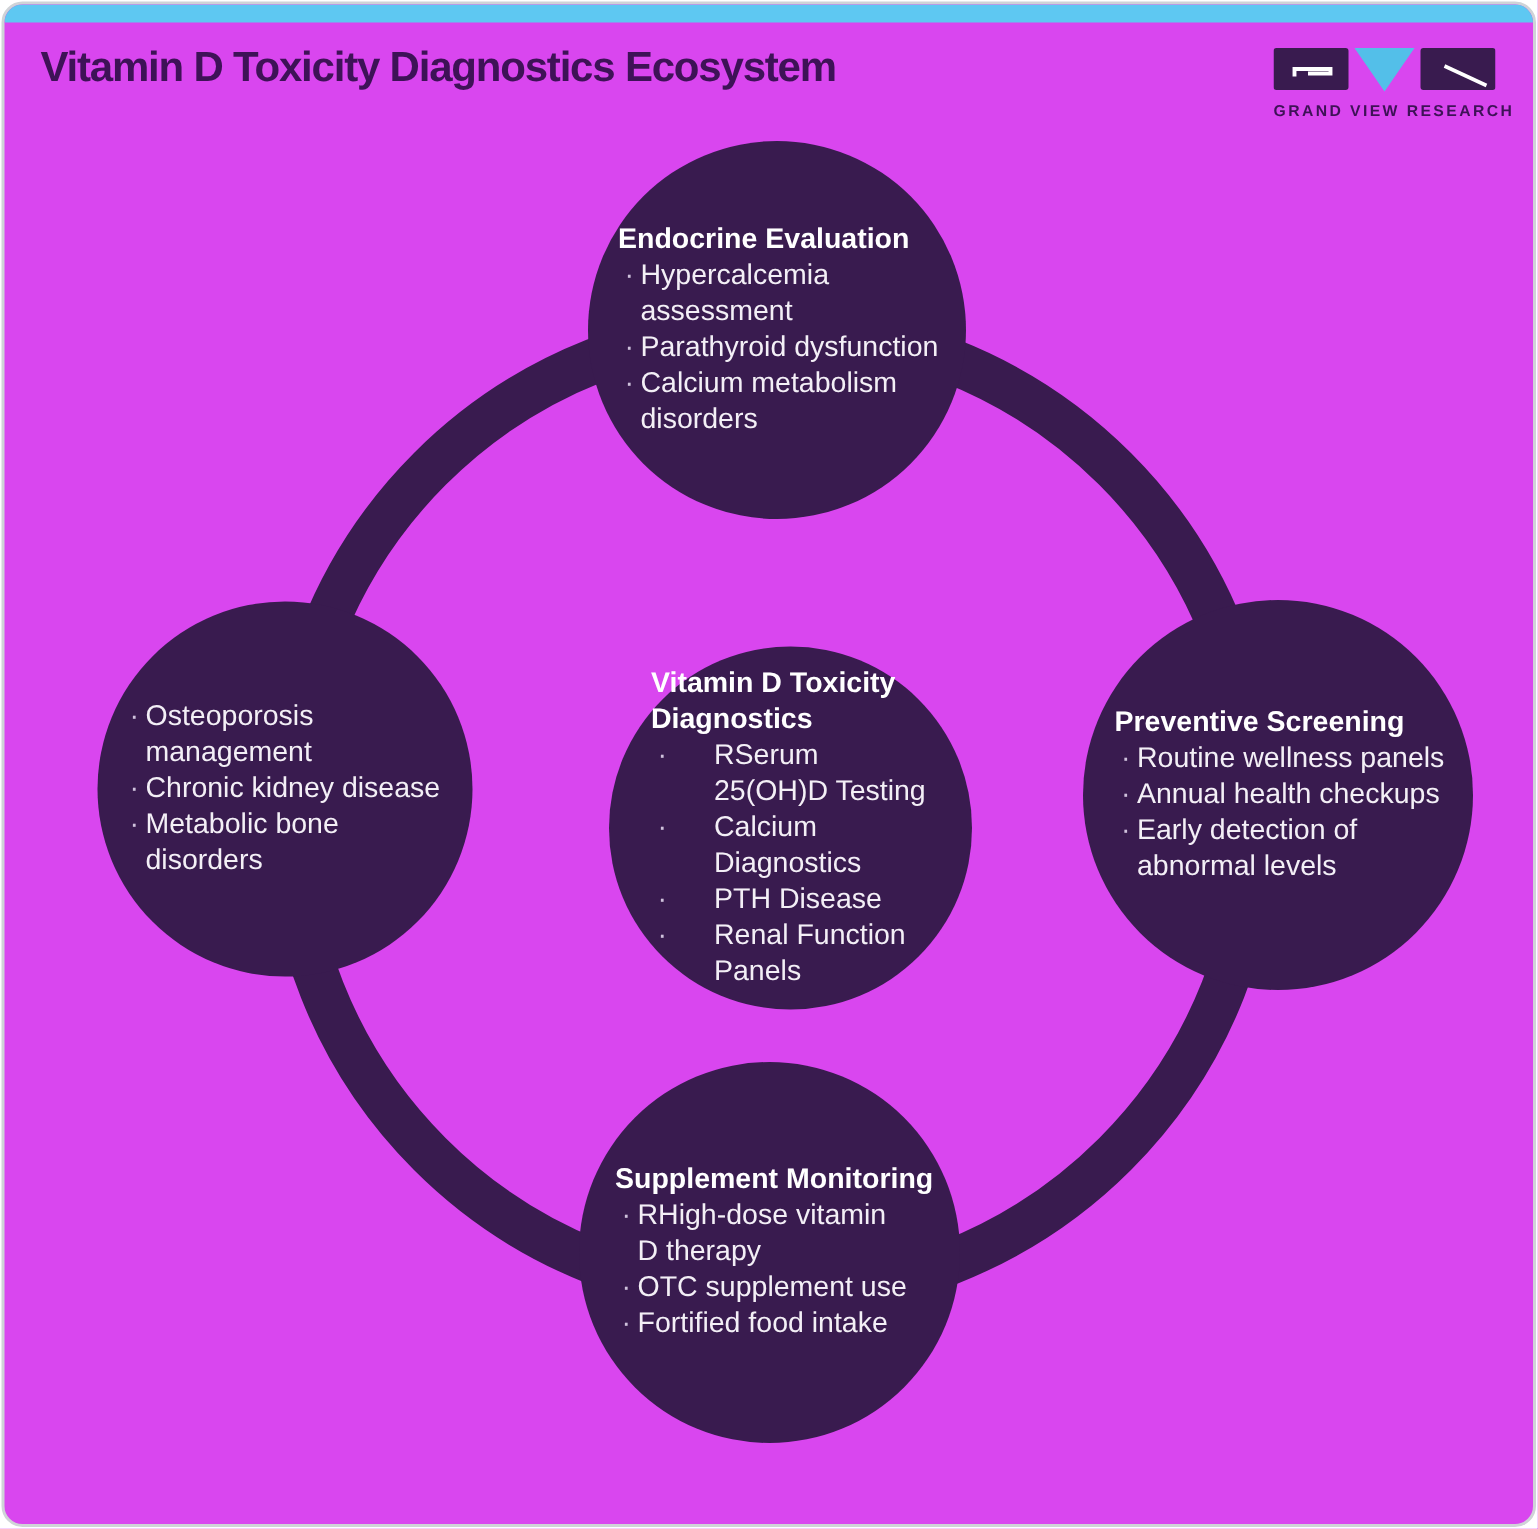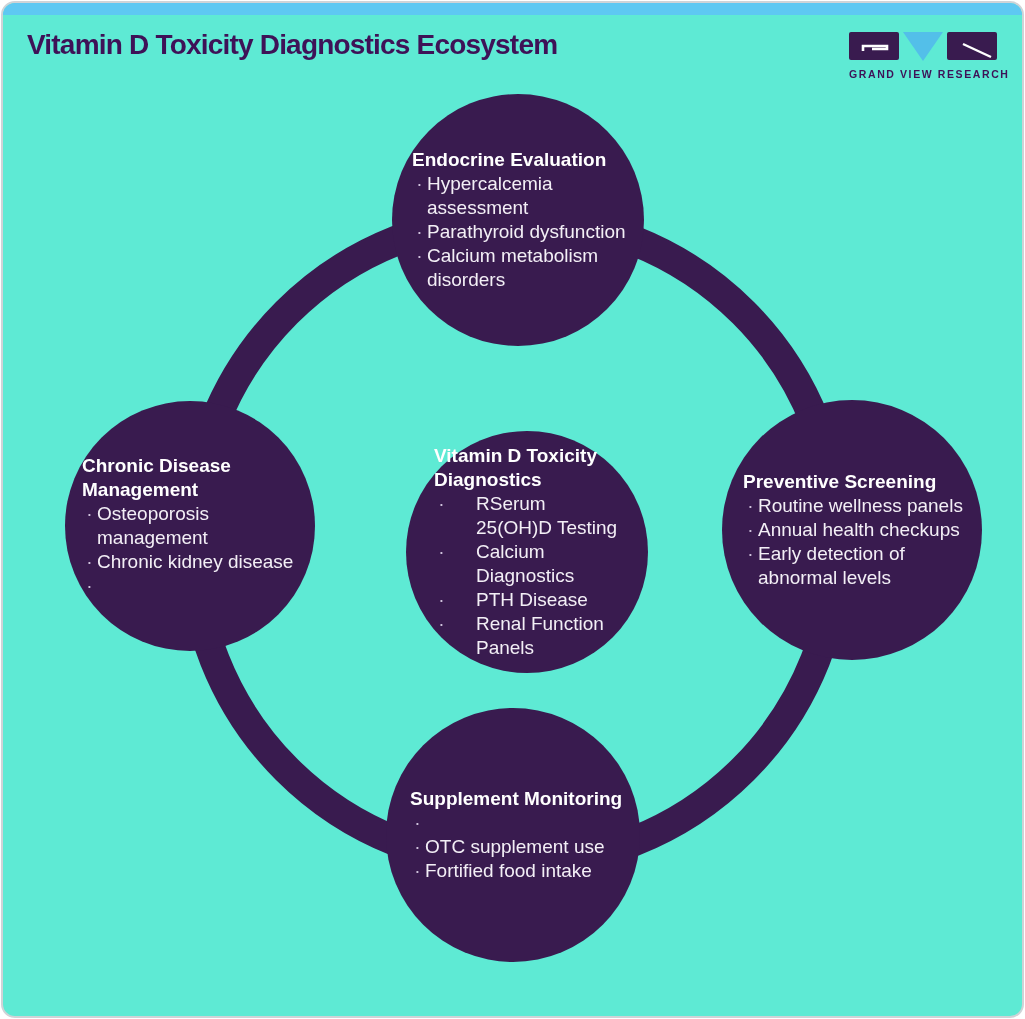--- a/index.html
+++ b/index.html
@@ -11,21 +11,21 @@
   #stage {
     position: relative;
     width: 1025px;
     height: 1019px;
     overflow: hidden;
   }
   
   .card {
     position: absolute;
     left: 1px; top: 1px; right: 1px; bottom: 1px;
-    background: #5eead4;
+    background: #d946ef;
     border: 2px solid #cfd3d7;
     border-radius: 14px;
     overflow: hidden;
     box-sizing: border-box;
   }
   .top-bar {
     position: absolute;
     left: 0; top: 0; right: 0;
     height: 12px;
     background: #5ec8f2;
@@ -161,32 +161,32 @@
             <div class="bullet-item">
               <span class="bullet-dot">·</span>
               <span class="bullet-text">Calcium metabolism disorders</span>
             </div>
           </div>
       </div>
     </div>
 
     <div class="node node-left">
       <div class="circle-content">
-        <div class="node-title">Chronic Disease Management</div>
         <div class="node-bullets">
             <div class="bullet-item">
               <span class="bullet-dot">·</span>
               <span class="bullet-text">Osteoporosis management</span>
             </div>
             <div class="bullet-item">
               <span class="bullet-dot">·</span>
               <span class="bullet-text">Chronic kidney disease</span>
             </div>
             <div class="bullet-item">
               <span class="bullet-dot">·</span>
+              <span class="bullet-text">Metabolic bone disorders</span>
             </div>
           </div>
       </div>
     </div>
 
     <div class="node node-center">
       <div class="circle-content">
         <div class="node-title">Vitamin D Toxicity Diagnostics</div>
         <div class="node-bullets">
             <div class="bullet-item">
@@ -228,20 +228,21 @@
           </div>
       </div>
     </div>
 
     <div class="node node-bottom">
       <div class="circle-content">
         <div class="node-title">Supplement Monitoring</div>
         <div class="node-bullets">
             <div class="bullet-item">
               <span class="bullet-dot">·</span>
+              <span class="bullet-text">RHigh-dose vitamin D therapy</span>
             </div>
             <div class="bullet-item">
               <span class="bullet-dot">·</span>
               <span class="bullet-text">OTC supplement use</span>
             </div>
             <div class="bullet-item">
               <span class="bullet-dot">·</span>
               <span class="bullet-text">Fortified food intake</span>
             </div>
           </div>

